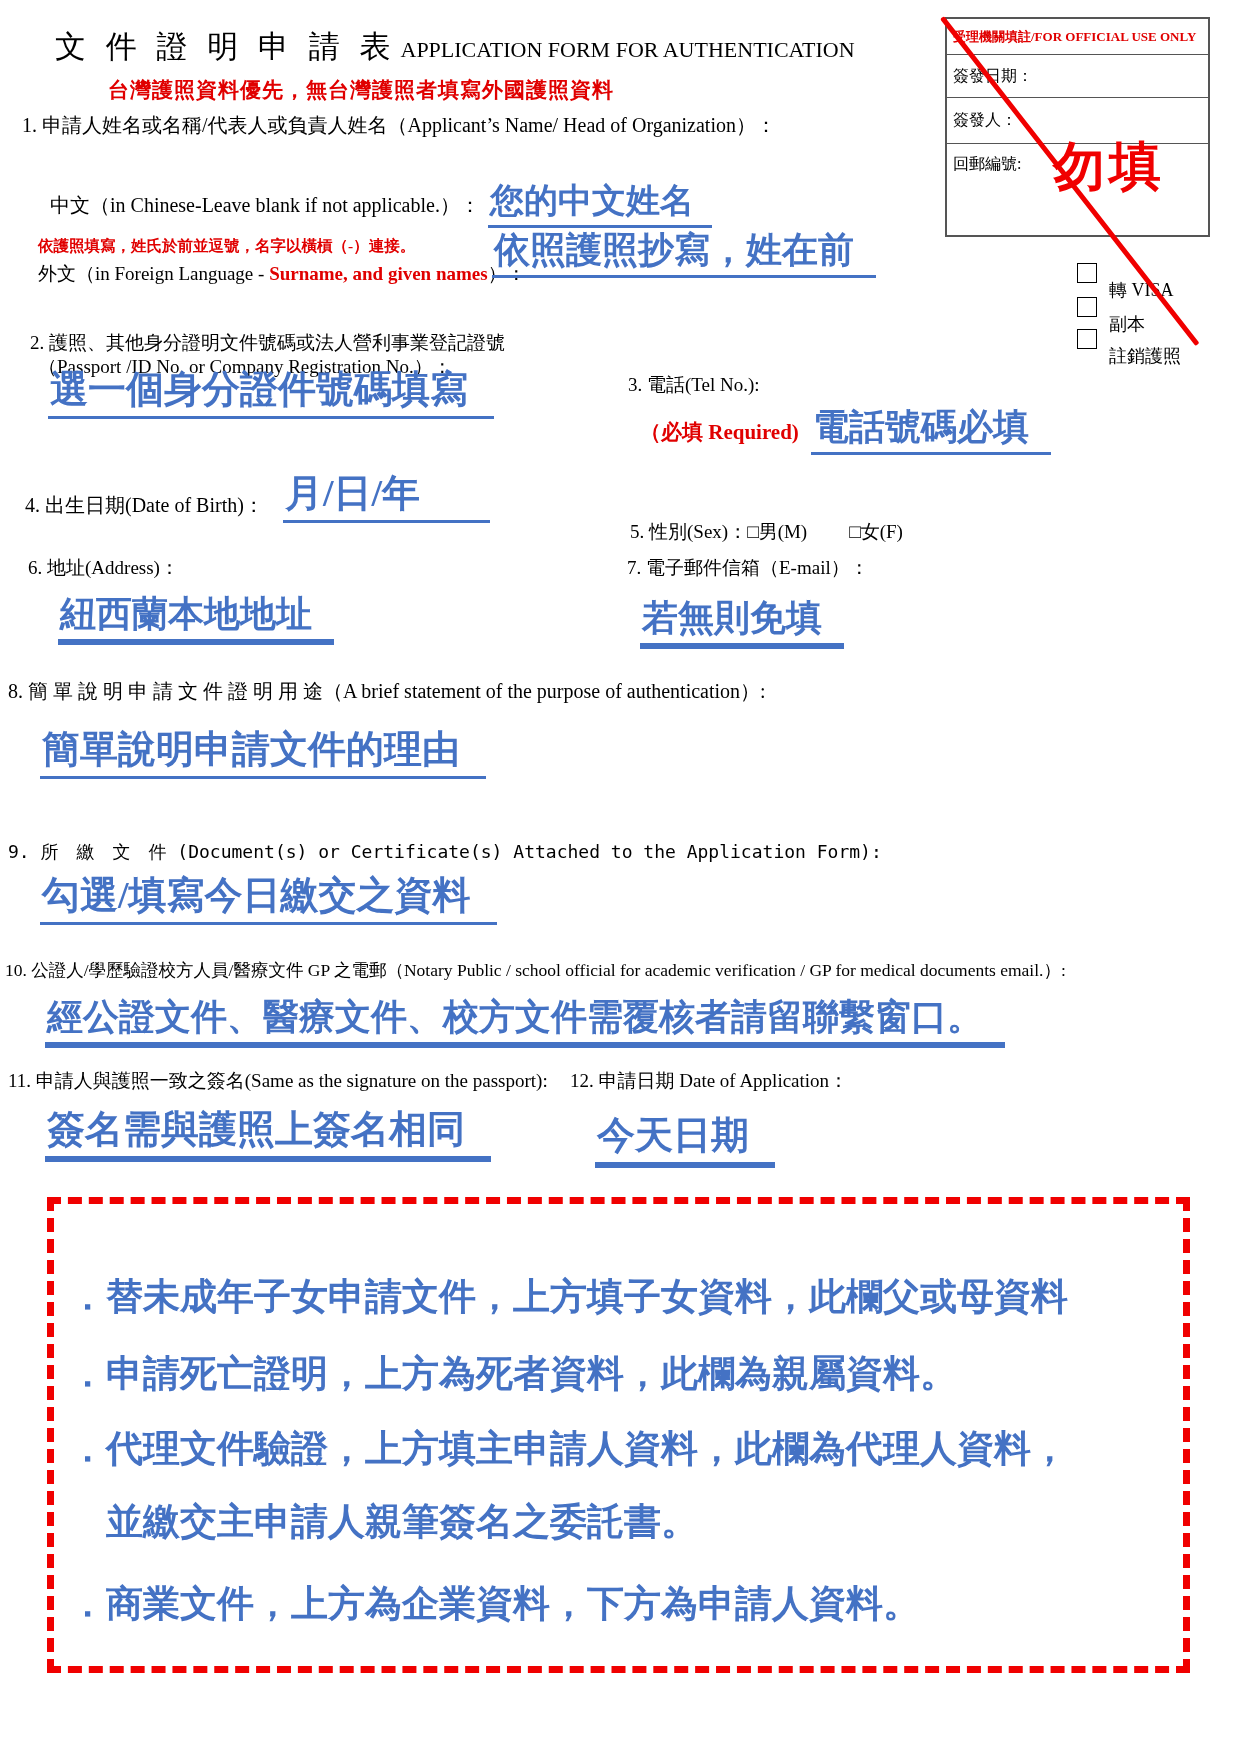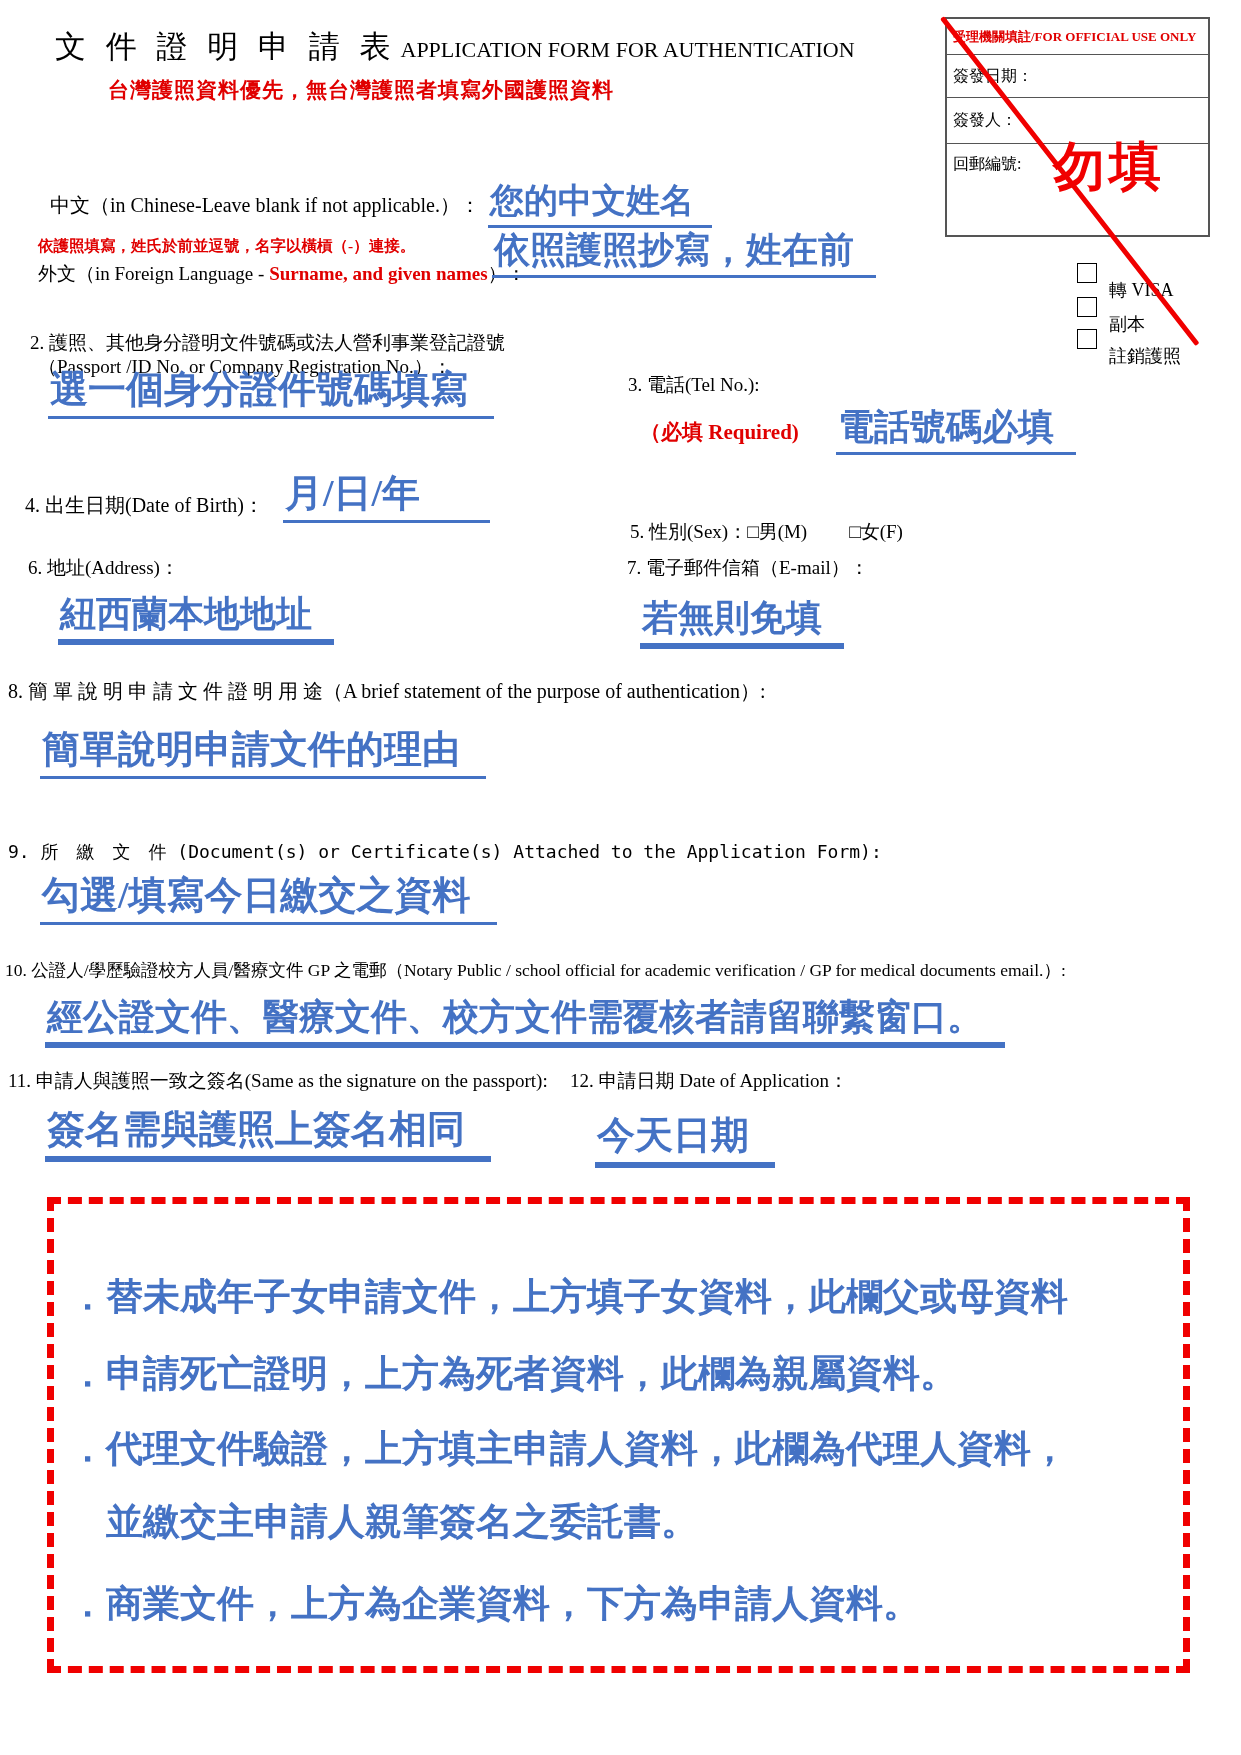--- a/index.html
+++ b/index.html
@@ -95,40 +95,41 @@
   </div>
   <div class="abs opt-row" style="left:1077px;top:277px;">
     <span class="cbx"></span>
     <span class="opt-label">副本</span>
   </div>
   <div class="abs opt-row" style="left:1077px;top:309px;">
     <span class="cbx"></span>
     <span class="opt-label">註銷護照</span>
   </div>
 
+  <div class="abs lbl" style="left:22px;top:112px;">1. 申請人姓名或名稱/代表人或負責人姓名（Applicant’s Name/ Head of Organization）：</div>
 
   <div class="abs row-flex" style="left:50px;top:180px;">
     <span class="lbl">中文（in Chinese-Leave blank if not applicable.）：</span>
     <span class="blue-value v34" style="margin-left:8px;">您的中文姓名</span>
   </div>
 
   <div class="abs red-note" style="left:38px;top:236px;">依護照填寫，姓氏於前並逗號，名字以橫槓（-）連接。</div>
   <div class="abs lbl-sm" style="left:38px;top:261px;">
     <span>外文（in Foreign Language - </span><span class="red-inline">Surname, and given names</span><span>）：</span>
   </div>
   <div class="abs blue-value v36" style="left:492px;top:228px;">依照護照抄寫，姓在前</div>
 
   <div class="abs lbl-sm" style="left:30px;top:330px;">2. 護照、其他身分證明文件號碼或法人營利事業登記證號</div>
   <div class="abs lbl-sm" style="left:38px;top:354px;">（Passport /ID No.  or Company Registration No.）：</div>
   <div class="abs blue-value v38" style="left:48px;top:366px;">選一個身分證件號碼填寫</div>
 
   <div class="abs lbl-sm" style="left:628px;top:372px;">3. 電話(Tel No.):</div>
-  <div class="abs row-flex" style="left:640px;top:405px;gap:37px;">
+  <div class="abs row-flex" style="left:640px;top:405px;">
     <span class="req-red">（必填 Required)</span>
-    <span class="blue-value v36" style="margin-left:0;">電話號碼必填</span>
+    <span class="blue-value v36" style="margin-left:12px;">電話號碼必填</span>
   </div>
 
   <div class="abs lbl" style="left:25px;top:492px;">4. 出生日期(Date of Birth)：</div>
   <div class="abs blue-value v38" style="left:283px;top:470px;padding-right:70px;">月/日/年</div>
   <div class="abs" style="left:630px;top:494px;margin-top:25px;">
     <span class="sex-part">5. 性別(Sex)：</span><span class="sex-part">□男(M)</span><span class="sex-gap"></span><span class="sex-part">□女(F)</span>
   </div>
 
   <div class="abs lbl-sm" style="left:28px;top:555px;">6.  地址(Address)：</div>
   <div class="abs lbl-sm" style="left:627px;top:555px;">7. 電子郵件信箱（E-mail）：</div>

